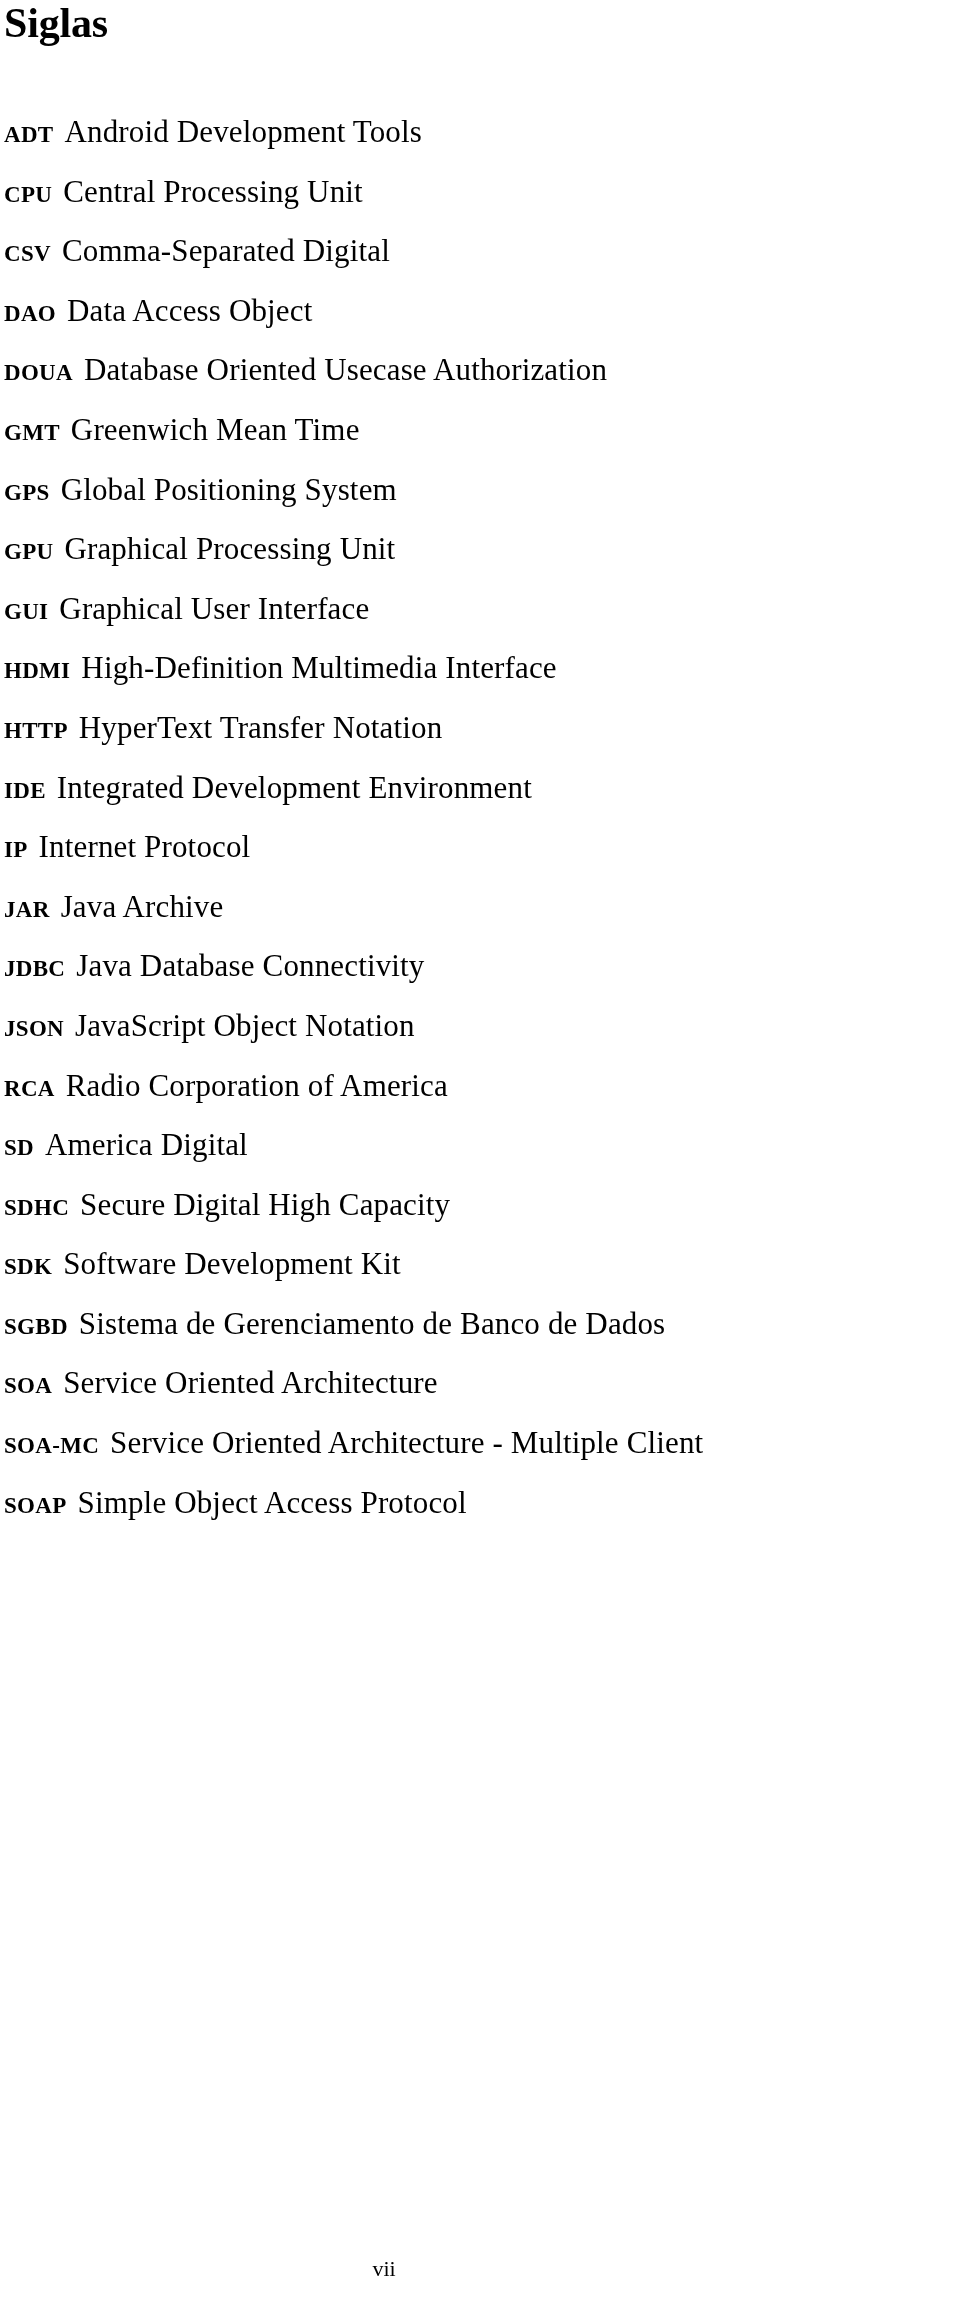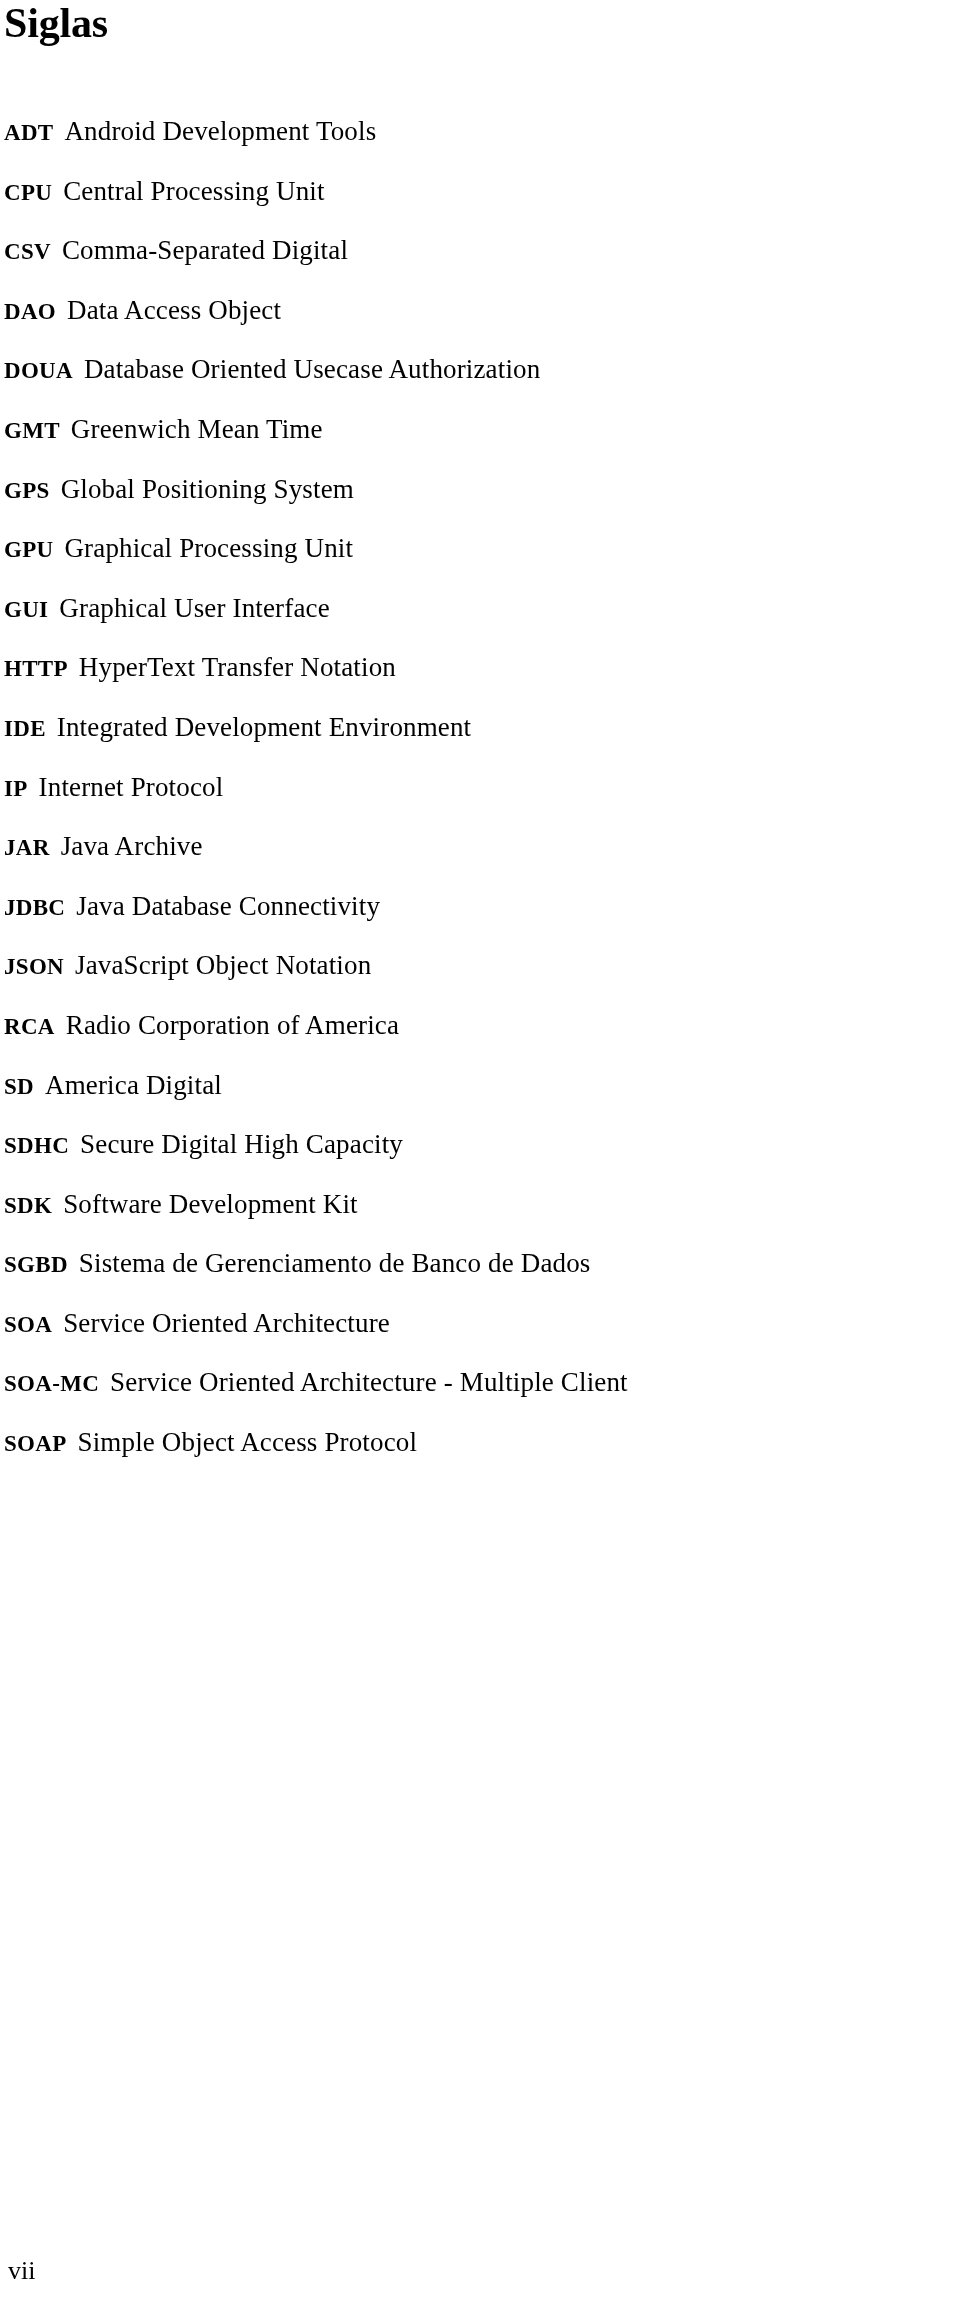--- a/index.html
+++ b/index.html
@@ -66,33 +66,34 @@
     vertical-align: baseline;
   }
 
   .acronym-gap {
     display: inline-block;
     width: 11px;
     font-size: 27px;
   }
 
   .acronym-desc {
-    font-size: 27px;
+    font-size: 31px;
     font-weight: normal;
     letter-spacing: 0.15px;
     vertical-align: baseline;
   }
 
   
   .page-number {
     position: absolute;
     left: 0;
     top: 2258px;
     width: 760px;
-    font-size: 26px;
+    text-align: center;
+    font-size: 22px;
     line-height: 1;
   }
   .page-number .folio {
     display: inline-block;
     padding-left: 8px;
   }
 </style>
 </head>
 <body>
 
@@ -103,20 +104,21 @@
   <ul class="acronym-list" id="acronym-list">
       <li class="acronym-entry"><span class="acronym-abbr">ADT</span><span class="acronym-gap"></span><span class="acronym-desc">Android Development Tools</span></li>
       <li class="acronym-entry"><span class="acronym-abbr">CPU</span><span class="acronym-gap"></span><span class="acronym-desc">Central Processing Unit</span></li>
       <li class="acronym-entry"><span class="acronym-abbr">CSV</span><span class="acronym-gap"></span><span class="acronym-desc">Comma-Separated Digital</span></li>
       <li class="acronym-entry"><span class="acronym-abbr">DAO</span><span class="acronym-gap"></span><span class="acronym-desc">Data Access Object</span></li>
       <li class="acronym-entry"><span class="acronym-abbr">DOUA</span><span class="acronym-gap"></span><span class="acronym-desc">Database Oriented Usecase Authorization</span></li>
       <li class="acronym-entry"><span class="acronym-abbr">GMT</span><span class="acronym-gap"></span><span class="acronym-desc">Greenwich Mean Time</span></li>
       <li class="acronym-entry"><span class="acronym-abbr">GPS</span><span class="acronym-gap"></span><span class="acronym-desc">Global Positioning System</span></li>
       <li class="acronym-entry"><span class="acronym-abbr">GPU</span><span class="acronym-gap"></span><span class="acronym-desc">Graphical Processing Unit</span></li>
       <li class="acronym-entry"><span class="acronym-abbr">GUI</span><span class="acronym-gap"></span><span class="acronym-desc">Graphical User Interface</span></li>
+      <li class="acronym-entry"><span class="acronym-abbr">HDMI</span><span class="acronym-gap"></span><span class="acronym-desc">High-Definition Multimedia Interface</span></li>
       <li class="acronym-entry"><span class="acronym-abbr">HTTP</span><span class="acronym-gap"></span><span class="acronym-desc">HyperText Transfer Notation</span></li>
       <li class="acronym-entry"><span class="acronym-abbr">IDE</span><span class="acronym-gap"></span><span class="acronym-desc">Integrated Development Environment</span></li>
       <li class="acronym-entry"><span class="acronym-abbr">IP</span><span class="acronym-gap"></span><span class="acronym-desc">Internet Protocol</span></li>
       <li class="acronym-entry"><span class="acronym-abbr">JAR</span><span class="acronym-gap"></span><span class="acronym-desc">Java Archive</span></li>
       <li class="acronym-entry"><span class="acronym-abbr">JDBC</span><span class="acronym-gap"></span><span class="acronym-desc">Java Database Connectivity</span></li>
       <li class="acronym-entry"><span class="acronym-abbr">JSON</span><span class="acronym-gap"></span><span class="acronym-desc">JavaScript Object Notation</span></li>
       <li class="acronym-entry"><span class="acronym-abbr">RCA</span><span class="acronym-gap"></span><span class="acronym-desc">Radio Corporation of America</span></li>
       <li class="acronym-entry"><span class="acronym-abbr">SD</span><span class="acronym-gap"></span><span class="acronym-desc">America Digital</span></li>
       <li class="acronym-entry"><span class="acronym-abbr">SDHC</span><span class="acronym-gap"></span><span class="acronym-desc">Secure Digital High Capacity</span></li>
       <li class="acronym-entry"><span class="acronym-abbr">SDK</span><span class="acronym-gap"></span><span class="acronym-desc">Software Development Kit</span></li>

